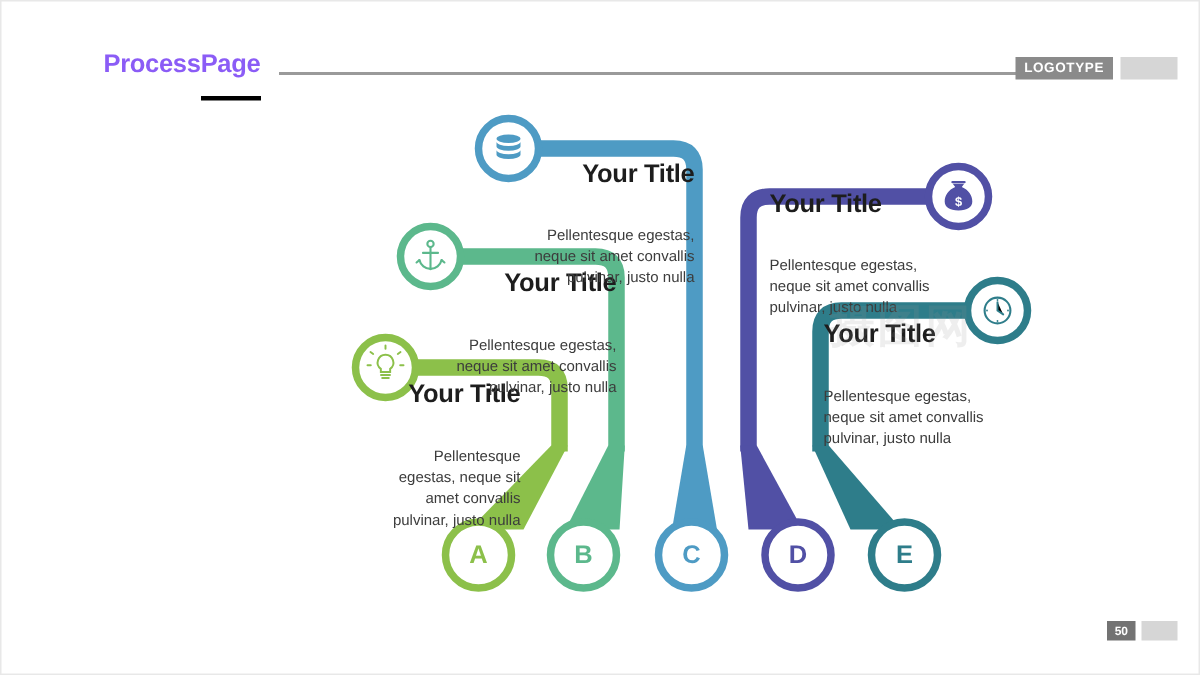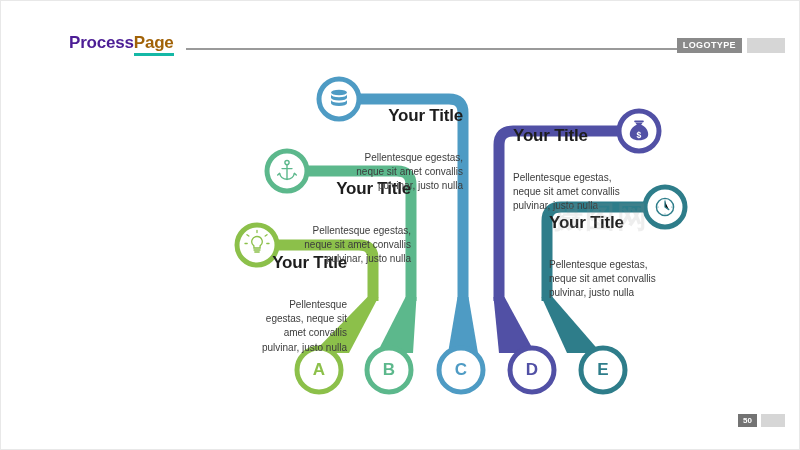--- a/index.html
+++ b/index.html
@@ -14,22 +14,22 @@
     position:absolute;inset:0;
     background:#ffffff;
     border:1px solid #e8e8e8;
     box-sizing:border-box;
   }
   .brand{
     position:absolute;left:68px;top:32px;
     font-size:17px;font-weight:bold;letter-spacing:-.2px;
     white-space:nowrap;
   }
-  .brand .b-light{color:#4c1d95;}
-  .brand .b-dark{color:#a16207;border-bottom:3px solid #14b8a6;padding-bottom:1px;}
+  .brand .b-light{color:#8b5cf6;}
+  .brand .b-dark{color:#8b5cf6;border-bottom:3px solid #000000;padding-bottom:12px;}
   .head-rule{
     position:absolute;left:185px;right:115px;top:47px;height:2px;
     background:#9a9a9a;
   }
   .logotype{
     position:absolute;right:57px;top:37px;
     background:#8a8a8a;color:#ffffff;
     font-size:9px;font-weight:bold;letter-spacing:.4px;
     padding:2px 6px 3px 6px;
   }

